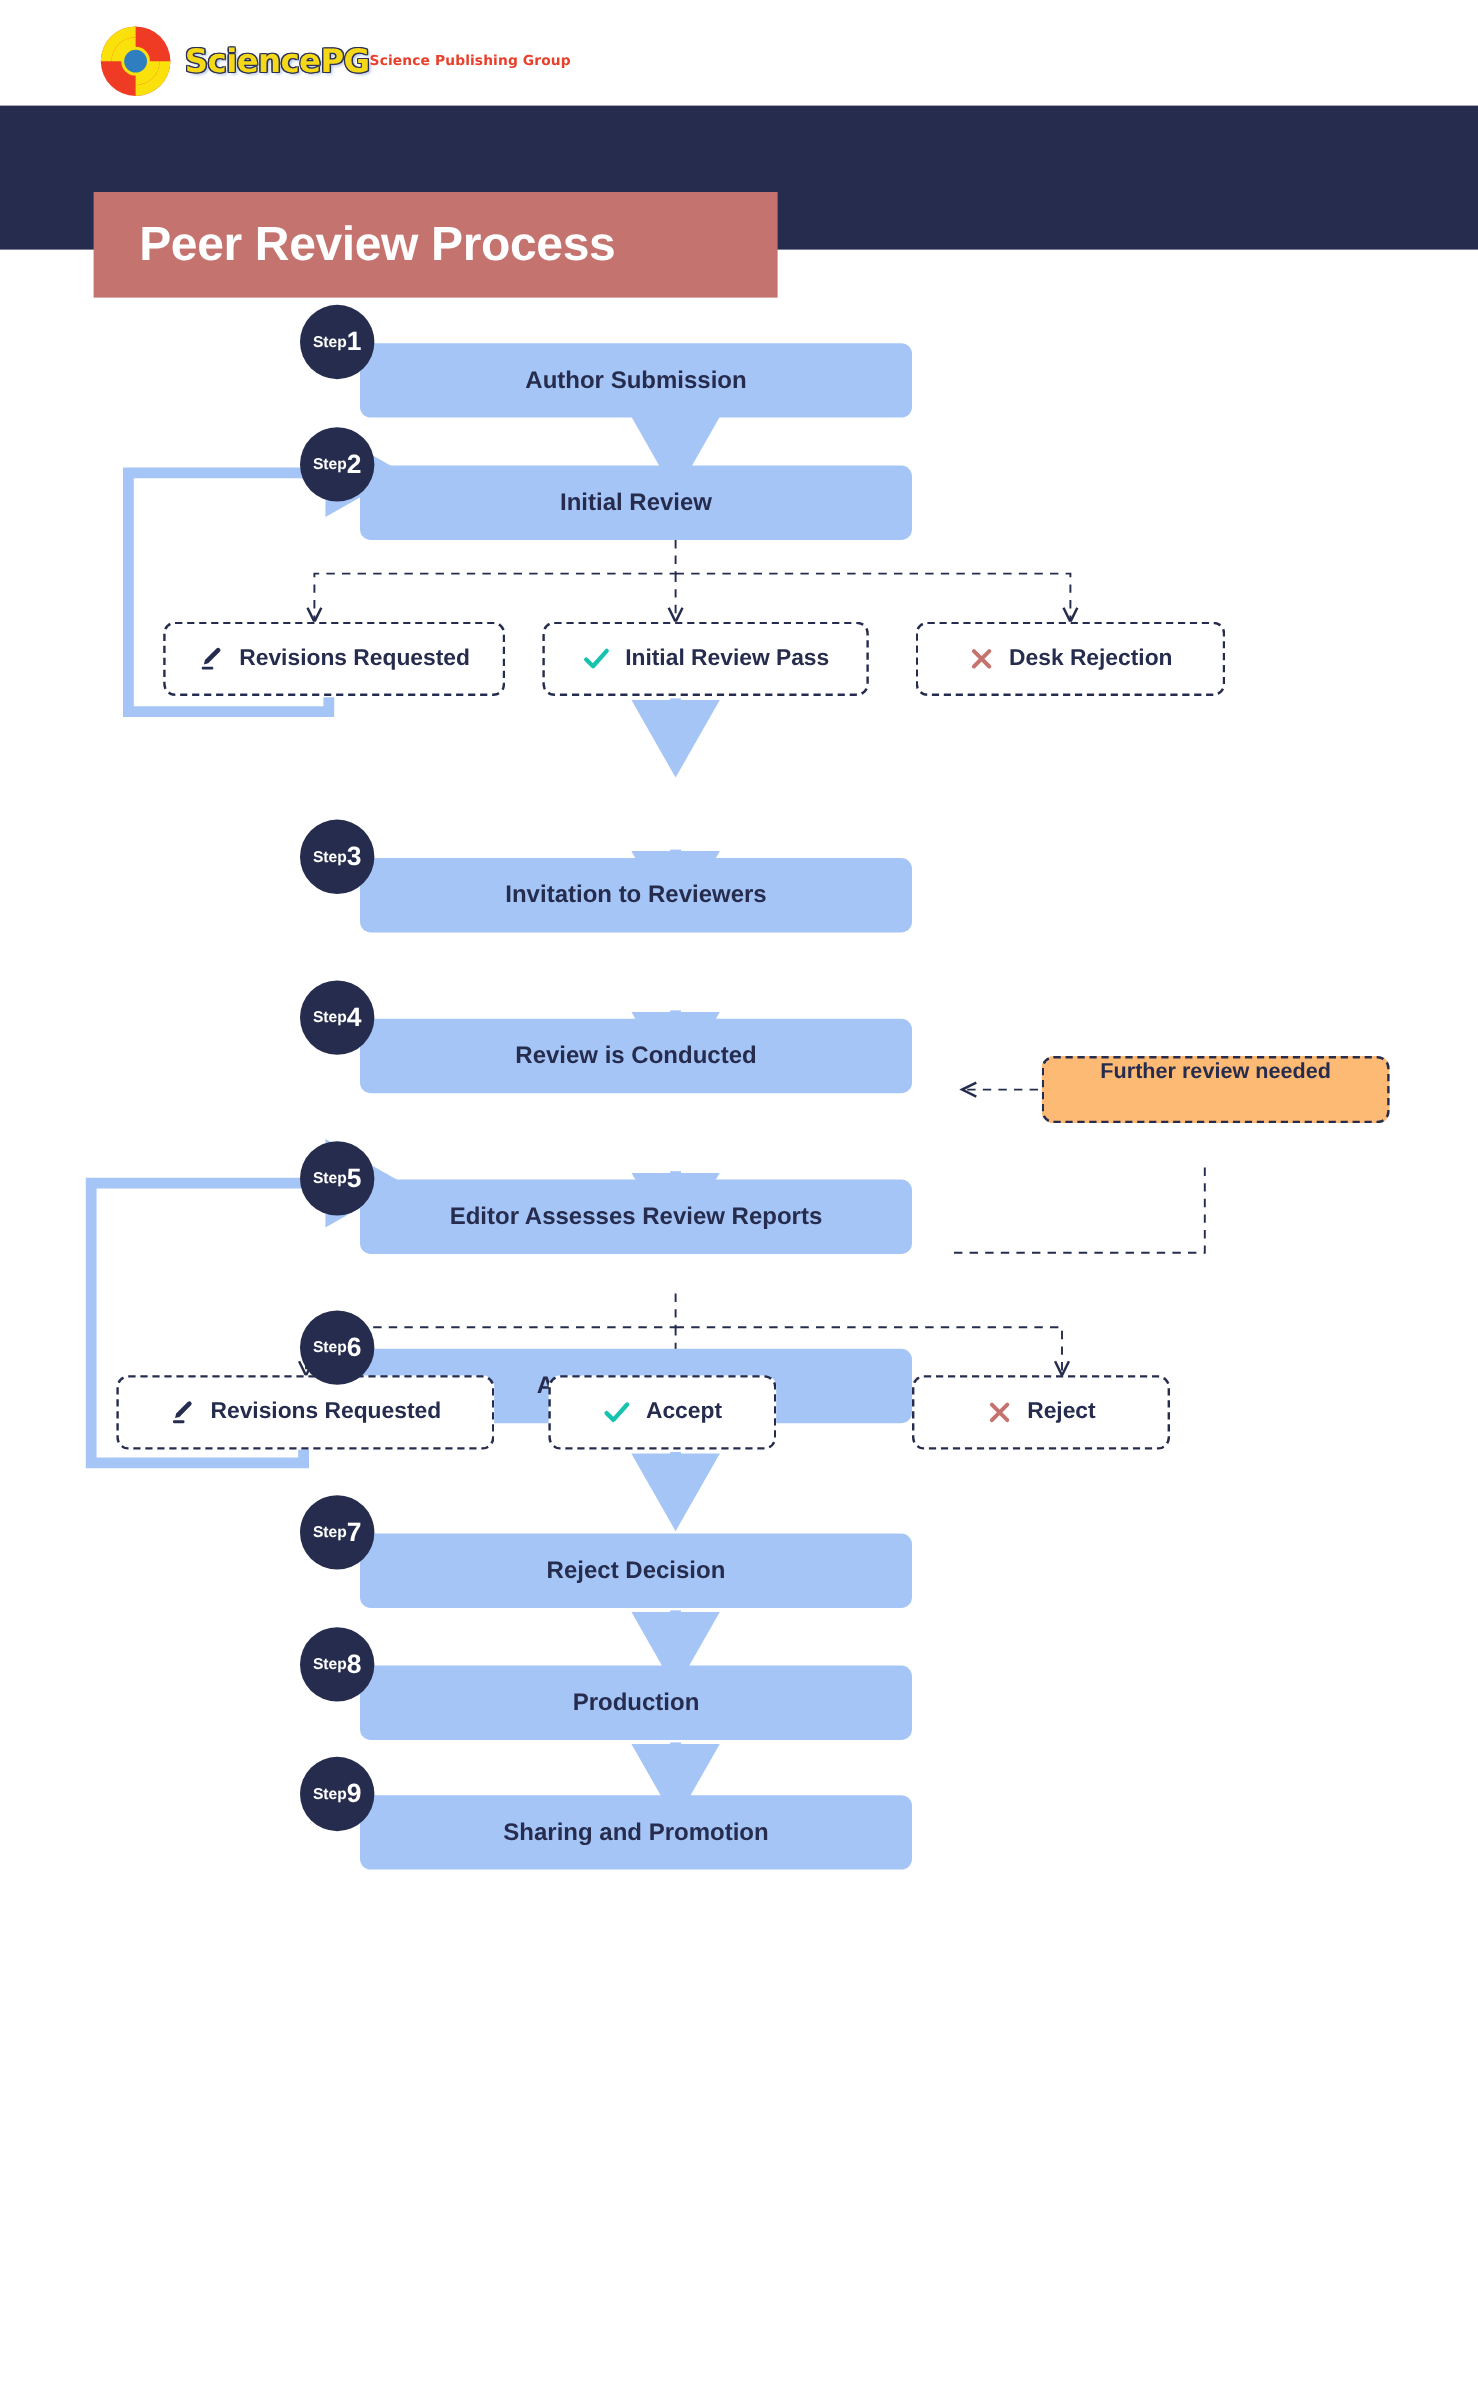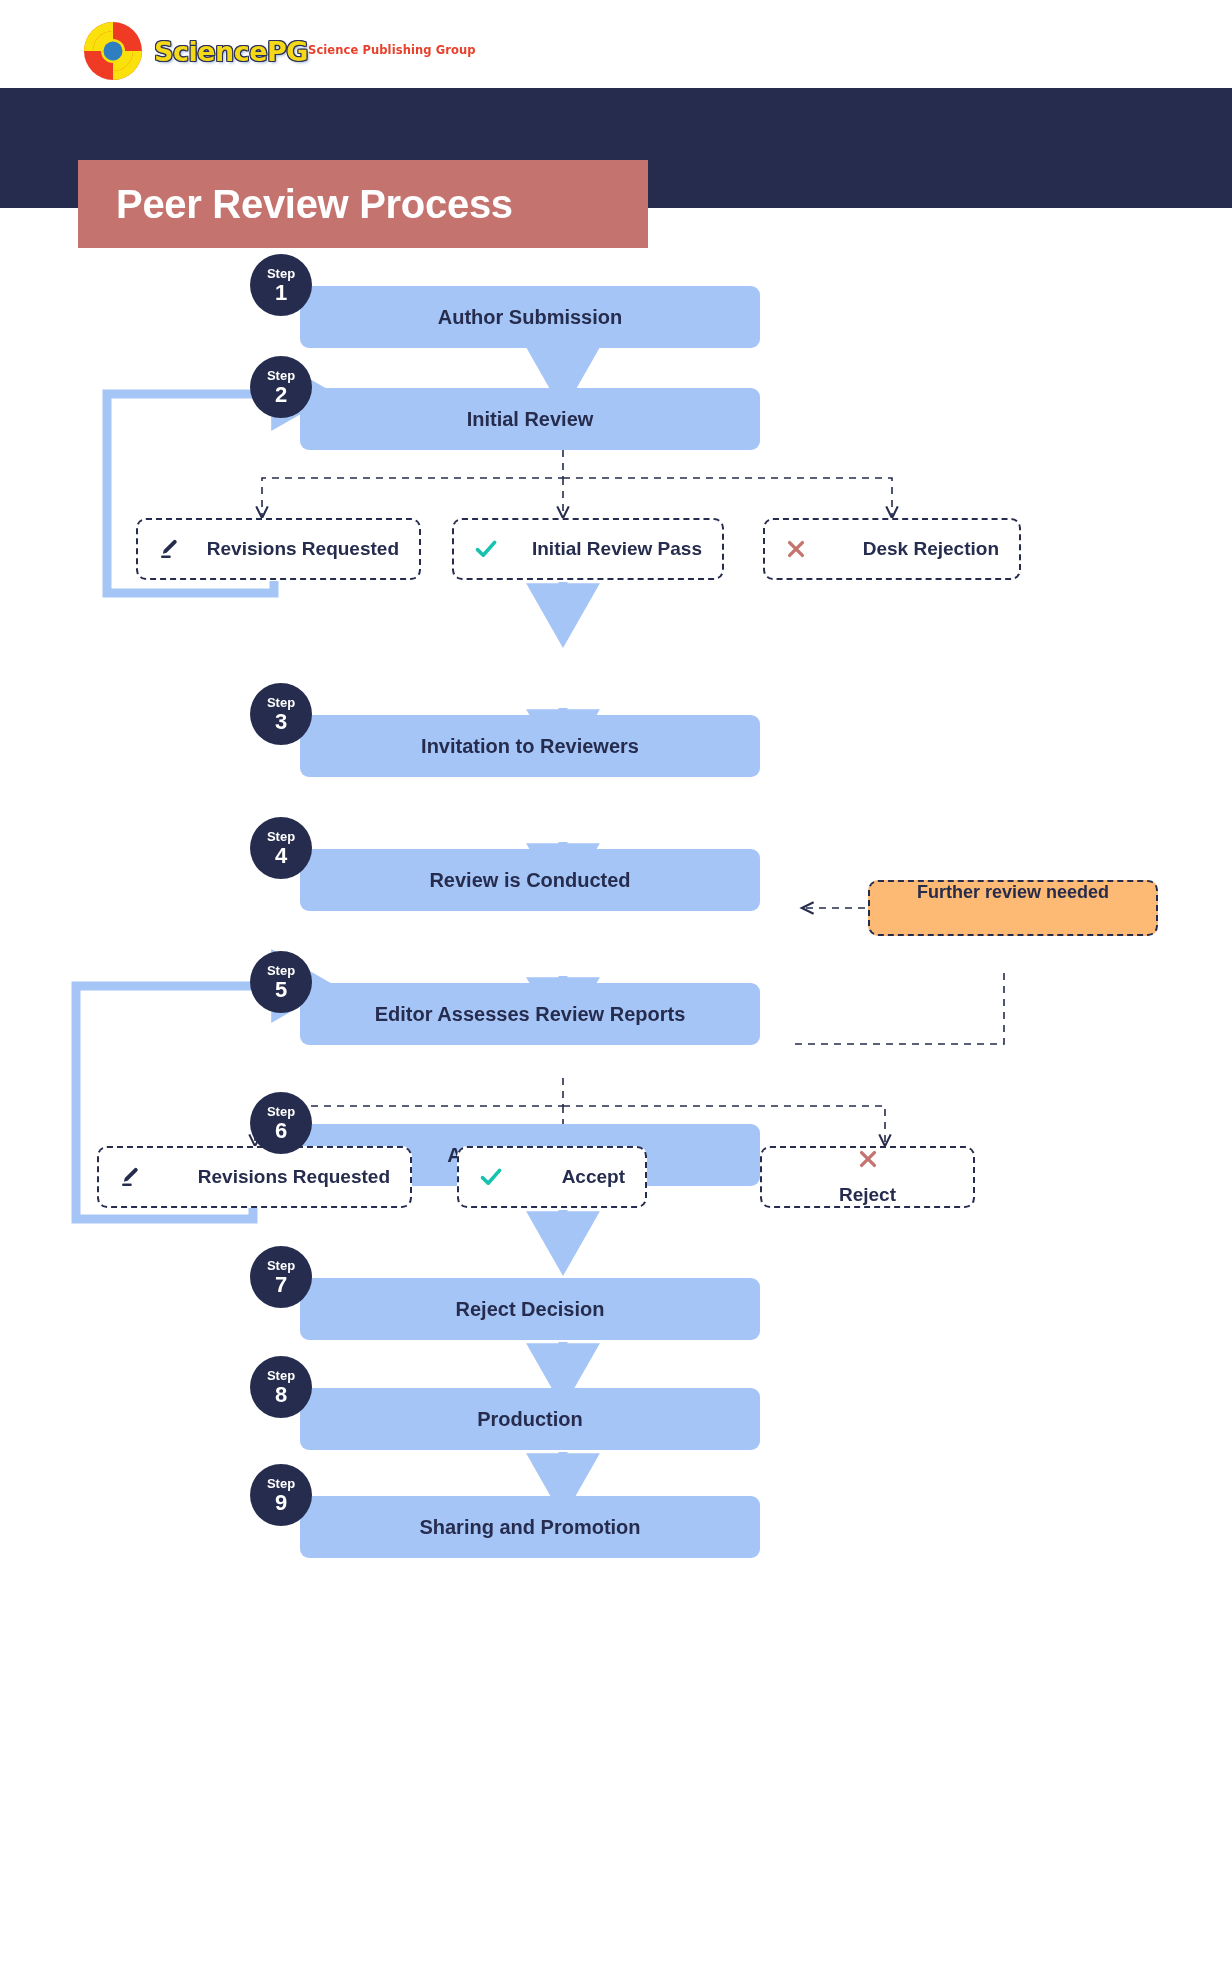--- a/index.html
+++ b/index.html
@@ -53,31 +53,31 @@
   .step-box{
     position:absolute;left:50px;top:0;width:460px;height:62px;
     background:#a6c5f7;border-radius:9px;
     display:flex;align-items:center;justify-content:center;
     color:#262c4d;font-size:20px;font-weight:bold;
     z-index:2;
   }
   .step-badge{
     position:absolute;left:0;top:-32px;width:62px;height:62px;border-radius:50%;
     background:#262c4d;color:#ffffff;
-    display:flex;flex-direction:column;align-items:center;justify-content:center;
+    display:flex;flex-direction:row;align-items:center;justify-content:center;
     z-index:3;line-height:1;
   }
   .step-badge .lbl{font-size:13px;font-weight:bold;margin-bottom:2px;}
   .step-badge .num{font-size:22px;font-weight:bold;}
 
   
   .chip{
     position:absolute;height:62px;
     border:2.5px dashed #262c4d;border-radius:10px;background:#ffffff;
-    display:flex;align-items:center;justify-content:space-between;gap:12px;
+    display:flex;align-items:center;justify-content:center;gap:12px;
     color:#262c4d;font-size:19px;font-weight:bold;
     padding:0 20px;box-sizing:border-box;z-index:2;
   }
   .chip .ico{display:inline-flex;align-items:center;flex:none;}
   .note{
     position:absolute;height:56px;
     border:2.5px dashed #262c4d;border-radius:10px;background:#fdba74;
     display:flex;align-items:flex-start;justify-content:center;
     color:#262c4d;font-size:18px;font-weight:bold;
     padding:0 22px;box-sizing:border-box;z-index:2;
@@ -262,21 +262,21 @@
 
   <div class="chip" style="left:457px;top:938px;width:190px;">
     <span class="ico">
       <svg width="24" height="24" viewBox="0 0 24 24">
         <path d="M3.5 12.6 L9.2 18.2 L20.6 5.4" fill="none" stroke="#17c3ae" stroke-width="3.6" stroke-linecap="round" stroke-linejoin="round"></path>
       </svg>
     </span>
     <span>Accept</span>
   </div>
 
-  <div class="chip" style="left:760px;top:938px;width:215px;flex-direction:column;">
+  <div class="chip" style="left:760px;top:938px;width:215px;">
     <span class="ico">
       <svg width="22" height="22" viewBox="0 0 24 24">
         <path d="M5 5 L19 19 M19 5 L5 19" fill="none" stroke="#c4736e" stroke-width="3.6" stroke-linecap="round"></path>
       </svg>
     </span>
     <span>Reject</span>
   </div>
 
   <div class="step-row" style="left:250px;top:1070px;width:510px;">
     <div class="step-badge">

